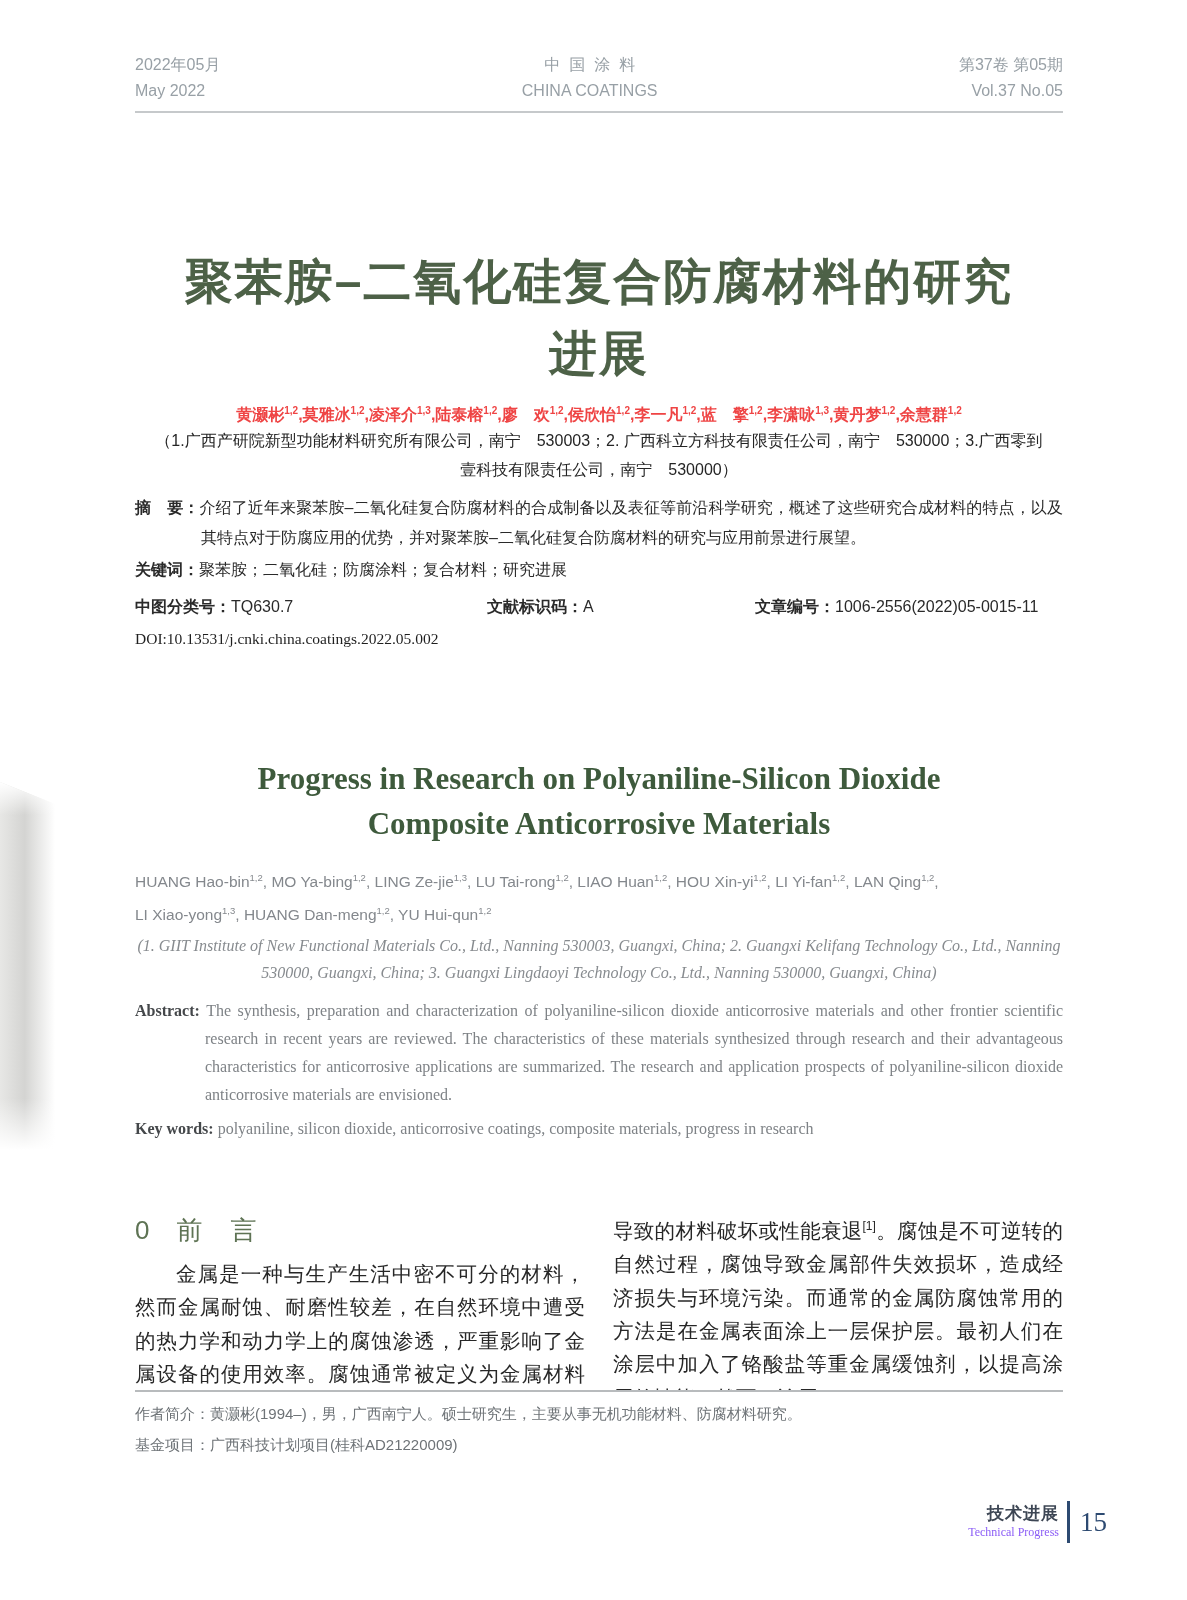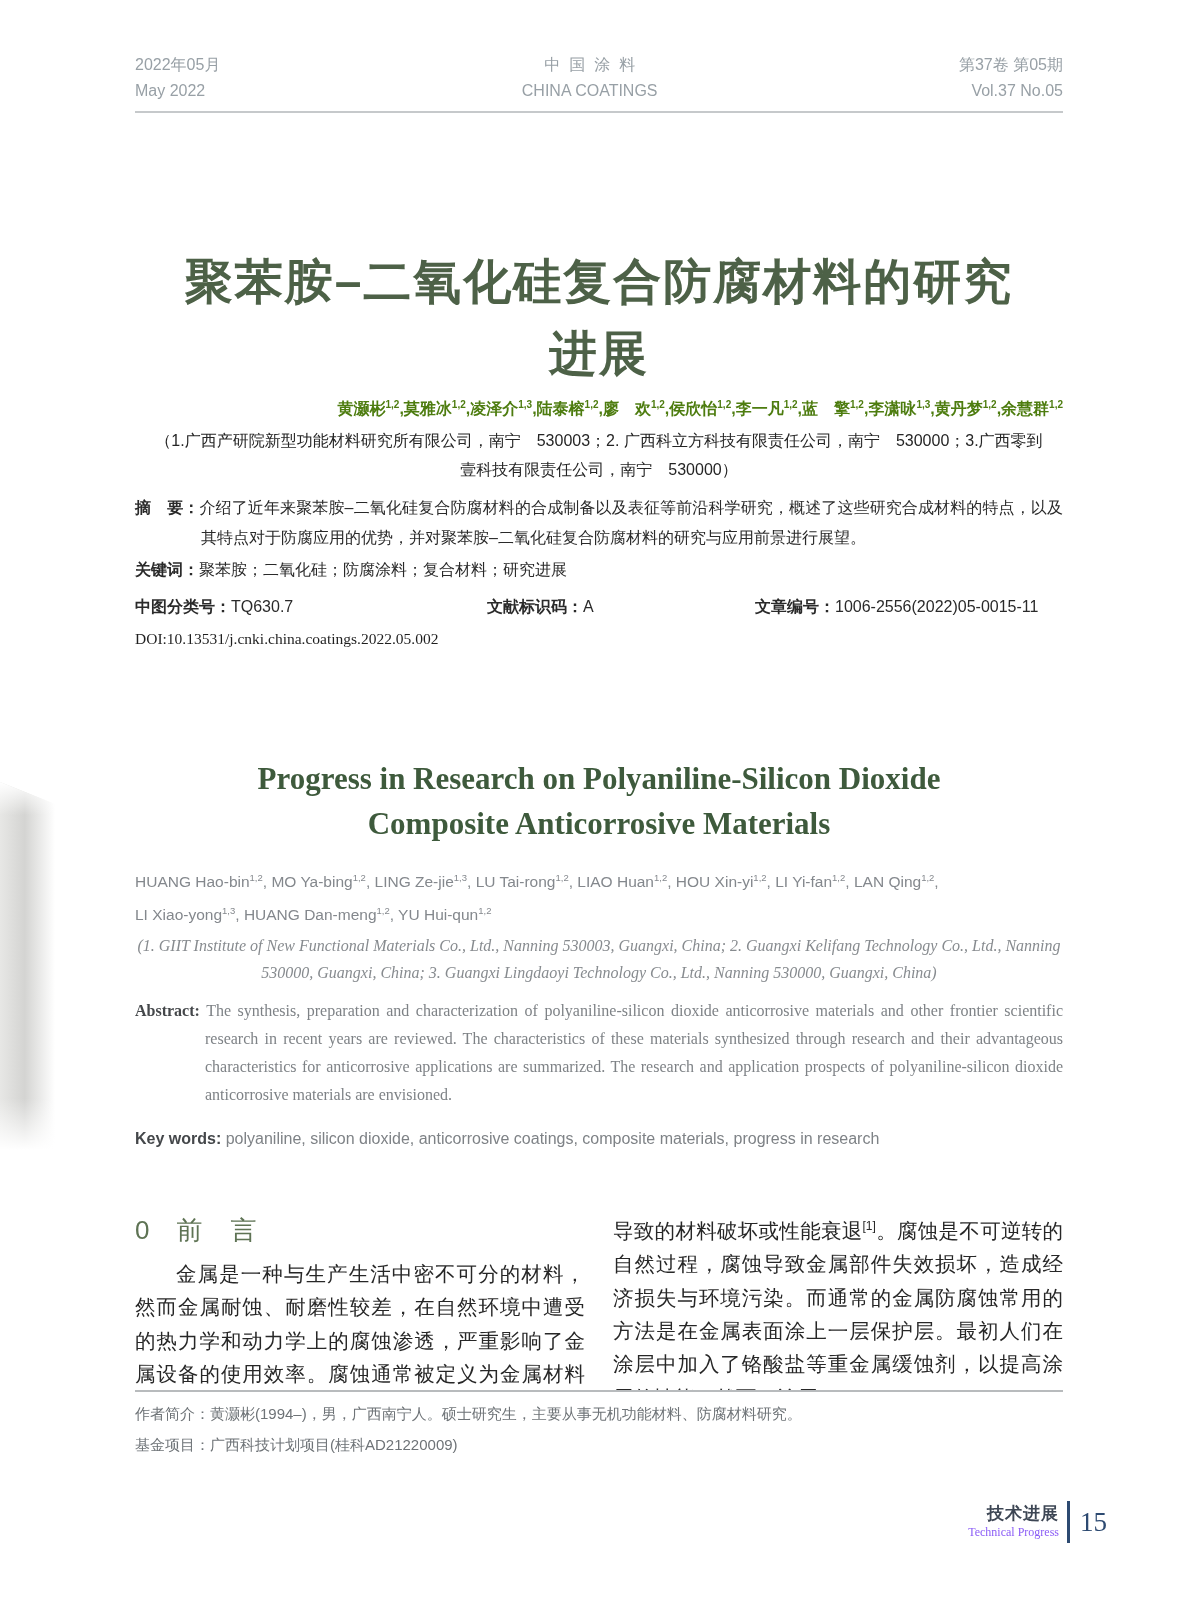--- a/index.html
+++ b/index.html
@@ -34,22 +34,22 @@
 
   
   .title-cn{
     position:absolute;top:246px;left:120px;width:958px;
     text-align:center;color:#4d6147;font-weight:bold;
     font-size:48px;line-height:72px;letter-spacing:2px;
   }
   
   .authors-cn{
     position:absolute;top:395px;left:135px;width:928px;
-    text-align:right;font-size:16px;font-weight:bold;color:#4d7c0f;
-    line-height:20px;
+    text-align:center;font-size:16px;font-weight:bold;color:#ef4444;
+    line-height:32px;
   }
   .authors-cn sup{font-size:10px;font-weight:bold;}
   
   .affil-cn{
     position:absolute;top:426px;left:155px;width:888px;
     text-align:center;font-size:16px;line-height:29px;color:#252525;
   }
   
   .front{position:absolute;top:493px;left:135px;width:928px;font-size:16px;color:#2a2a2a;}
   .hang-cn{padding-left:66px;text-indent:-66px;line-height:30px;text-align:justify;}
@@ -71,21 +71,21 @@
   .affil-en{
     margin-top:3px;text-align:center;color:#878b8f;
     font-family:"Liberation Serif", serif;font-style:italic;font-size:16px;line-height:27px;
   }
   .abstract-en{
     margin-top:11px;font-family:"Liberation Serif", serif;font-size:16px;line-height:28px;
     color:#7e8286;text-align:justify;padding-left:70px;text-indent:-70px;
   }
   .abstract-en .label-en, .kw-en .label-en{font-weight:bold;color:#44474a;font-style:normal;}
   .kw-en{
-    margin-top:16px;font-family:Liberation Sans, sans-serif;font-size:16px;line-height:28px;color:#7e8286;
+    margin-top:6px;font-family:Liberation Serif, serif;font-size:16px;line-height:28px;color:#7e8286;
   }
 
   
   .columns{
     position:absolute;top:1210px;left:135px;width:928px;height:181px;
     display:flex;gap:28px;overflow:hidden;
   }
   .col{flex:1;}
   .section-head{
     color:#5e7354;font-size:26px;line-height:40px;margin-bottom:7px;letter-spacing:1px;

